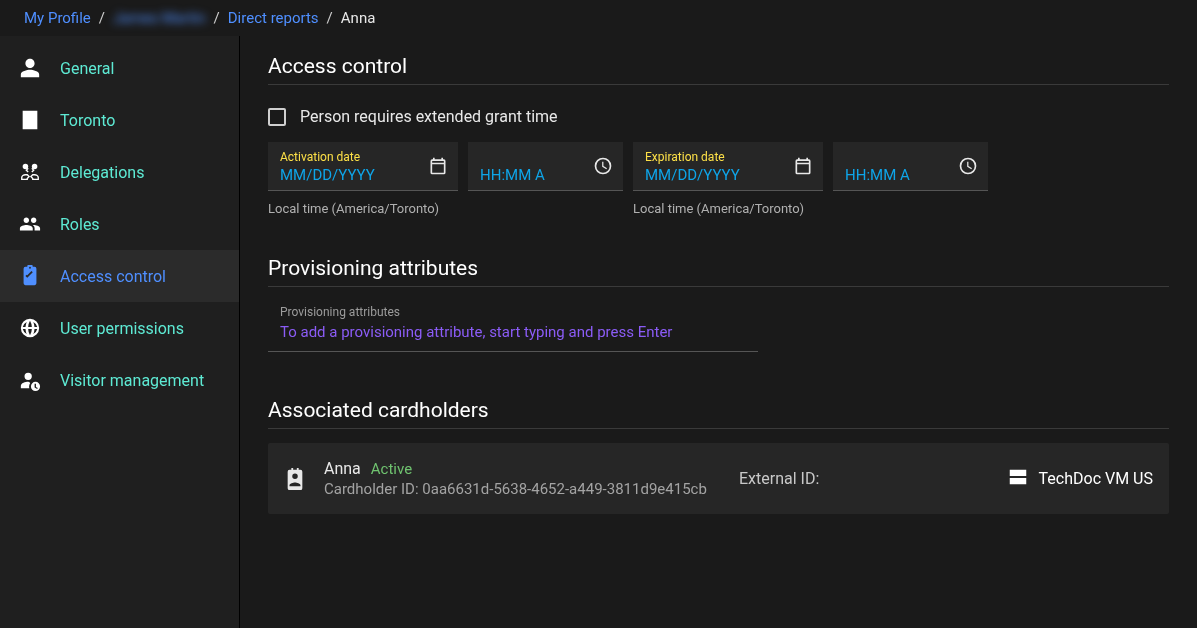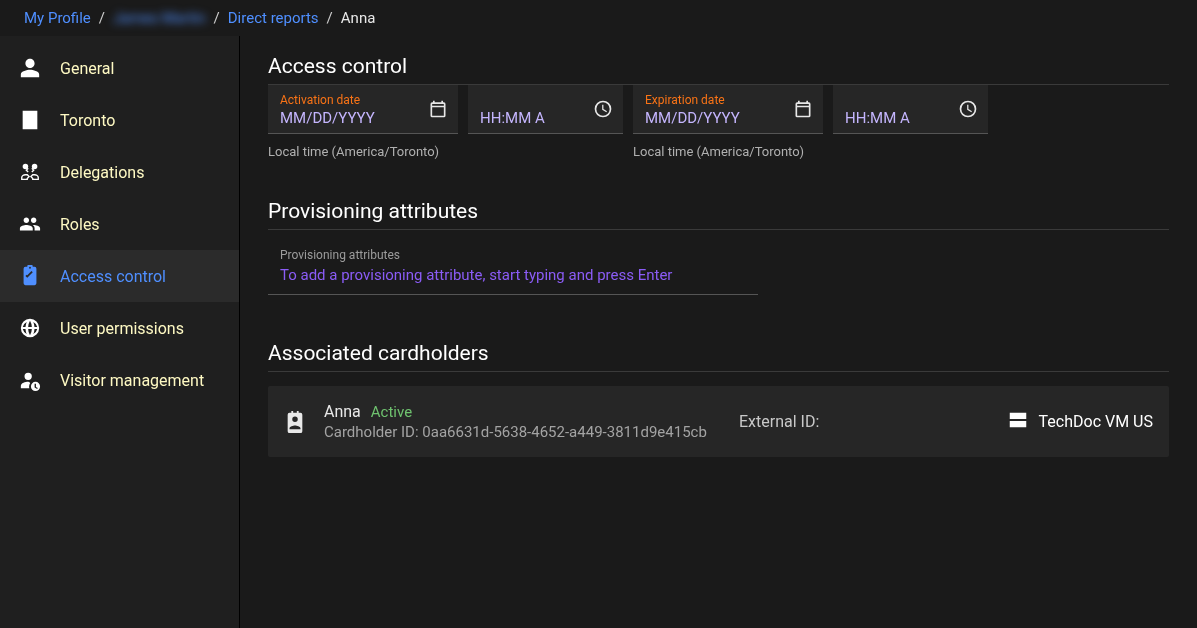--- a/index.html
+++ b/index.html
@@ -9,43 +9,43 @@
   .breadcrumb { display: flex; align-items: center; gap: 8px; padding: 8px 24px; height: 36px; font-size: 15px; }
   .breadcrumb .sep { color: #cfcfcf; }
   .crumb-link { color: #4f8fff; cursor: pointer; }
   .crumb-blur { color: #4f8fff; filter: blur(4px); user-select: none; }
   .crumb-current { color: #e8e8e8; }
 
   .body-row { display: flex; height: calc(100% - 36px); }
 
   
   .sidebar { width: 240px; min-width: 240px; background: #1f1f1f; border-right: 1px solid #000; padding-top: 6px; }
-  .nav-item { display: flex; align-items: center; gap: 18px; padding: 14px 18px; color: #fef9c3; font-size: 16px; cursor: pointer; }
+  .nav-item { display: flex; align-items: center; gap: 18px; padding: 14px 18px; color: #5eead4; font-size: 16px; cursor: pointer; }
   .nav-item.active { background: #2b2b2b; color: #4f8fff; }
   .nav-item.active .icon svg { fill: #4f8fff; }
   .icon { width: 24px; height: 24px; display: flex; align-items: center; justify-content: center; }
   .icon svg { width: 22px; height: 22px; fill: #ffffff; }
 
   
   .main { flex: 1; padding: 18px 28px 28px 28px; overflow-y: auto; }
   .section-title { font-size: 21px; font-weight: 400; color: #fff; padding-bottom: 6px; border-bottom: 1px solid #3a3a3a; margin-top: 10px; }
   .section-title.first { margin-top: 0; }
 
   
   .check-row { display: flex; align-items: center; gap: 14px; margin: 22px 0 16px 0; }
   .checkbox { width: 18px; height: 18px; border: 2px solid #cfcfcf; border-radius: 2px; cursor: pointer; }
   .check-label { font-size: 16px; color: #e8e8e8; }
 
   
   .dt-grid { display: flex; gap: 10px; margin-bottom: 40px; }
   .dt-col { display: flex; flex-direction: column; }
   .field { position: relative; background: #262626; border-bottom: 1px solid #555; padding: 8px 42px 6px 12px; width: 190px; cursor: text; }
   .field.time { width: 155px; padding-top: 24px; }
-  .field-label { font-size: 12px; color: #f97316; display:block; margin-bottom: 2px; }
-  .field-placeholder { font-size: 15px; color: #c4b5fd; }
+  .field-label { font-size: 12px; color: #fde047; display:block; margin-bottom: 2px; }
+  .field-placeholder { font-size: 15px; color: #0ea5e9; }
   .field-icon { position: absolute; right: 10px; top: 50%; transform: translateY(-50%); display:flex; }
   .field-icon svg { width: 20px; height: 20px; fill: #e8e8e8; }
   .helper { font-size: 13px; color: #b0b0b0; margin-top: 10px; }
 
   
   .prov-section { margin-top: 10px; }
   .prov-field { background: transparent; border-bottom: 1px solid #555; padding: 4px 12px 10px 12px; width: 490px; margin-top: 14px; cursor: text; }
   .prov-label { font-size: 12px; color: #9c9c9c; display:block; margin-bottom: 4px; }
   .prov-placeholder { font-size: 15px; color: #8b5cf6; }
 
@@ -137,20 +137,24 @@
           </svg>
       </span>
       <span>Visitor management</span>
     </div>
   </nav>
 
   <main class="main">
 
     <h2 class="section-title first">Access control</h2>
 
+    <div class="check-row">
+      <span class="checkbox"></span>
+      <span class="check-label">Person requires extended grant time</span>
+    </div>
 
     <div class="dt-grid">
       <div class="dt-col">
         <div class="field">
           <span class="field-label">Activation date</span>
           <span class="field-placeholder">MM/DD/YYYY</span>
           <span class="field-icon">
             <svg viewBox="0 0 24 24">
                 <path d="M19 4h-1V2h-2v2H8V2H6v2H5a2 2 0 0 0-2 2v14a2 2 0 0 0 2 2h14a2 2 0 0 0 2-2V6a2 2 0 0 0-2-2zm0 16H5V10h14zM5 8V6h14v2z"></path>
               </svg>

